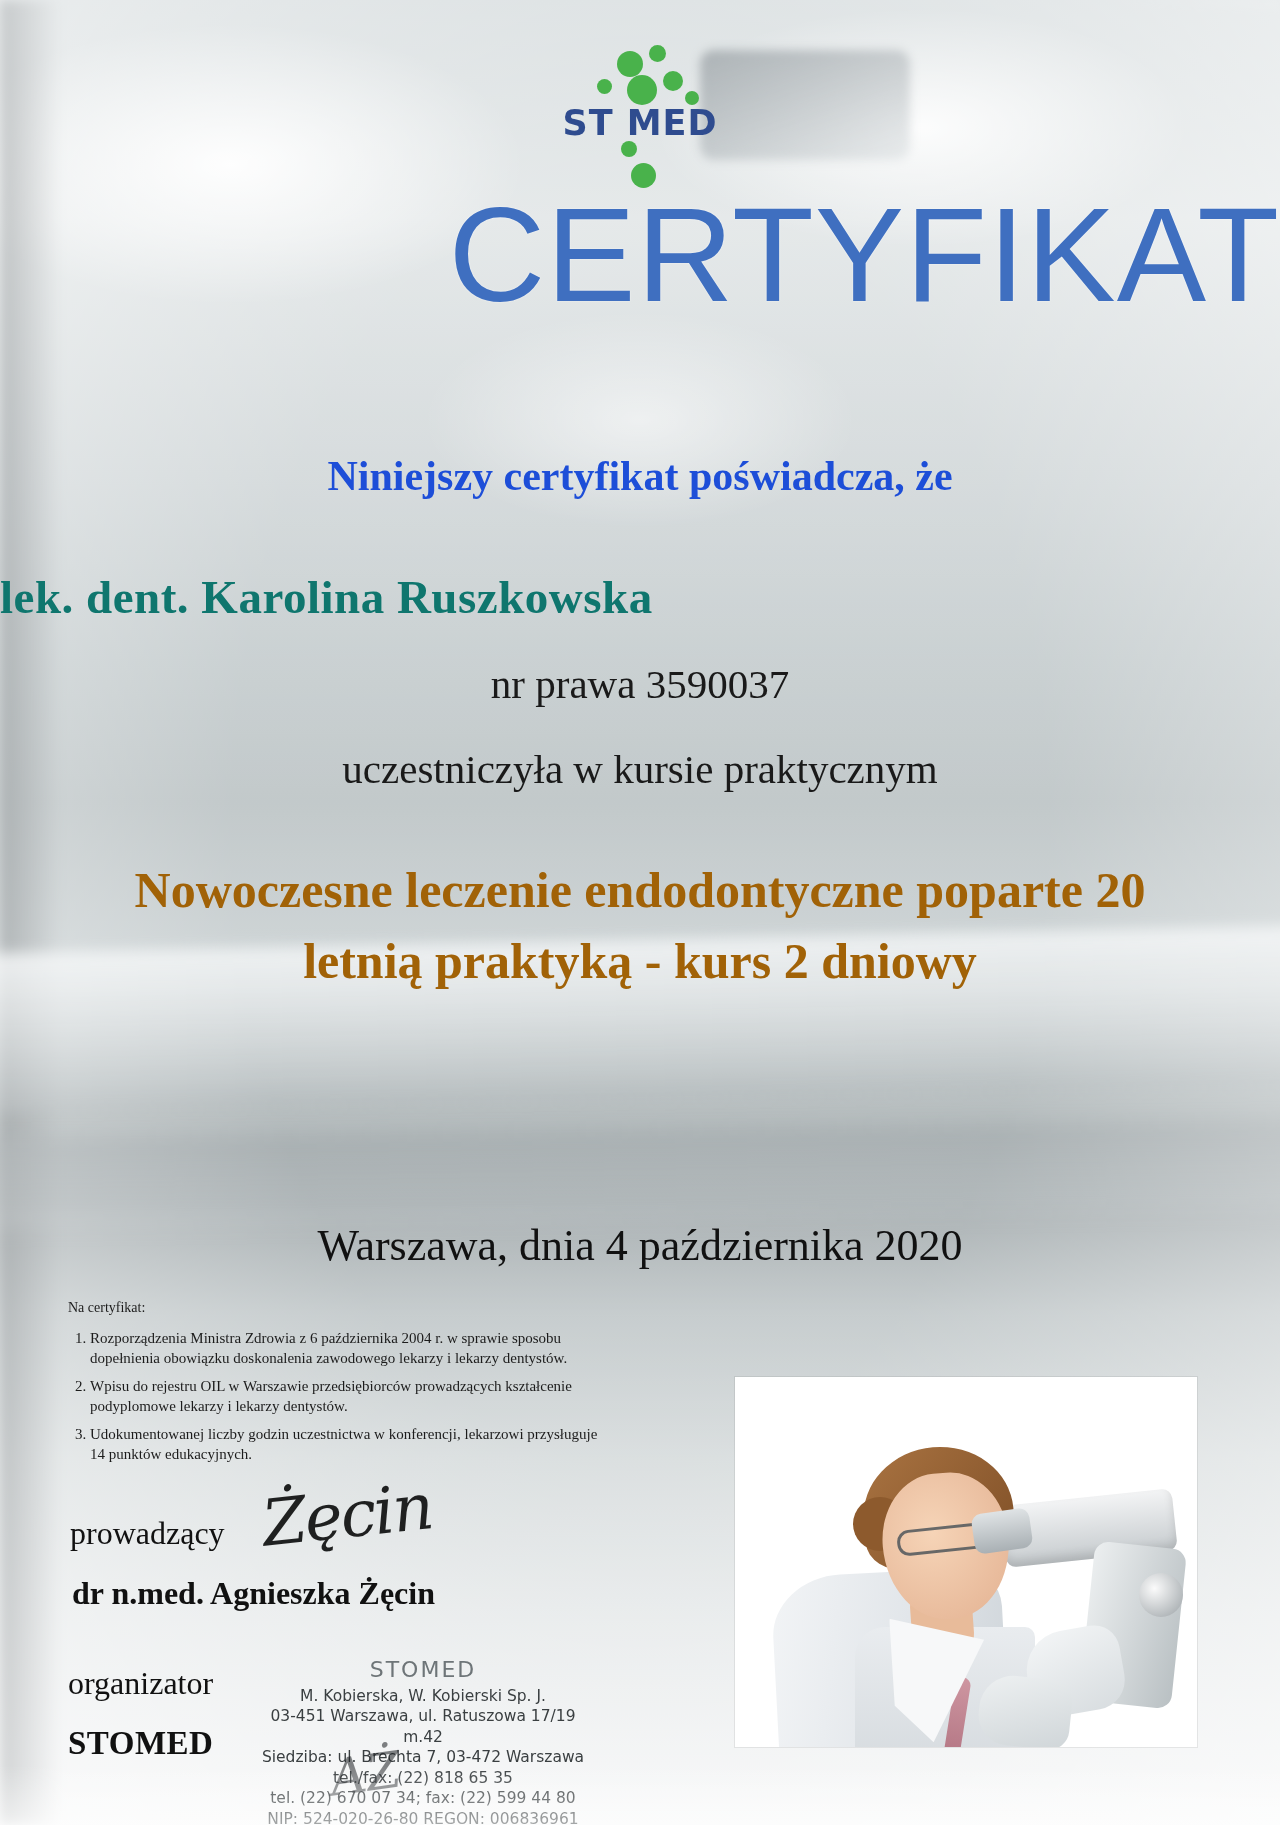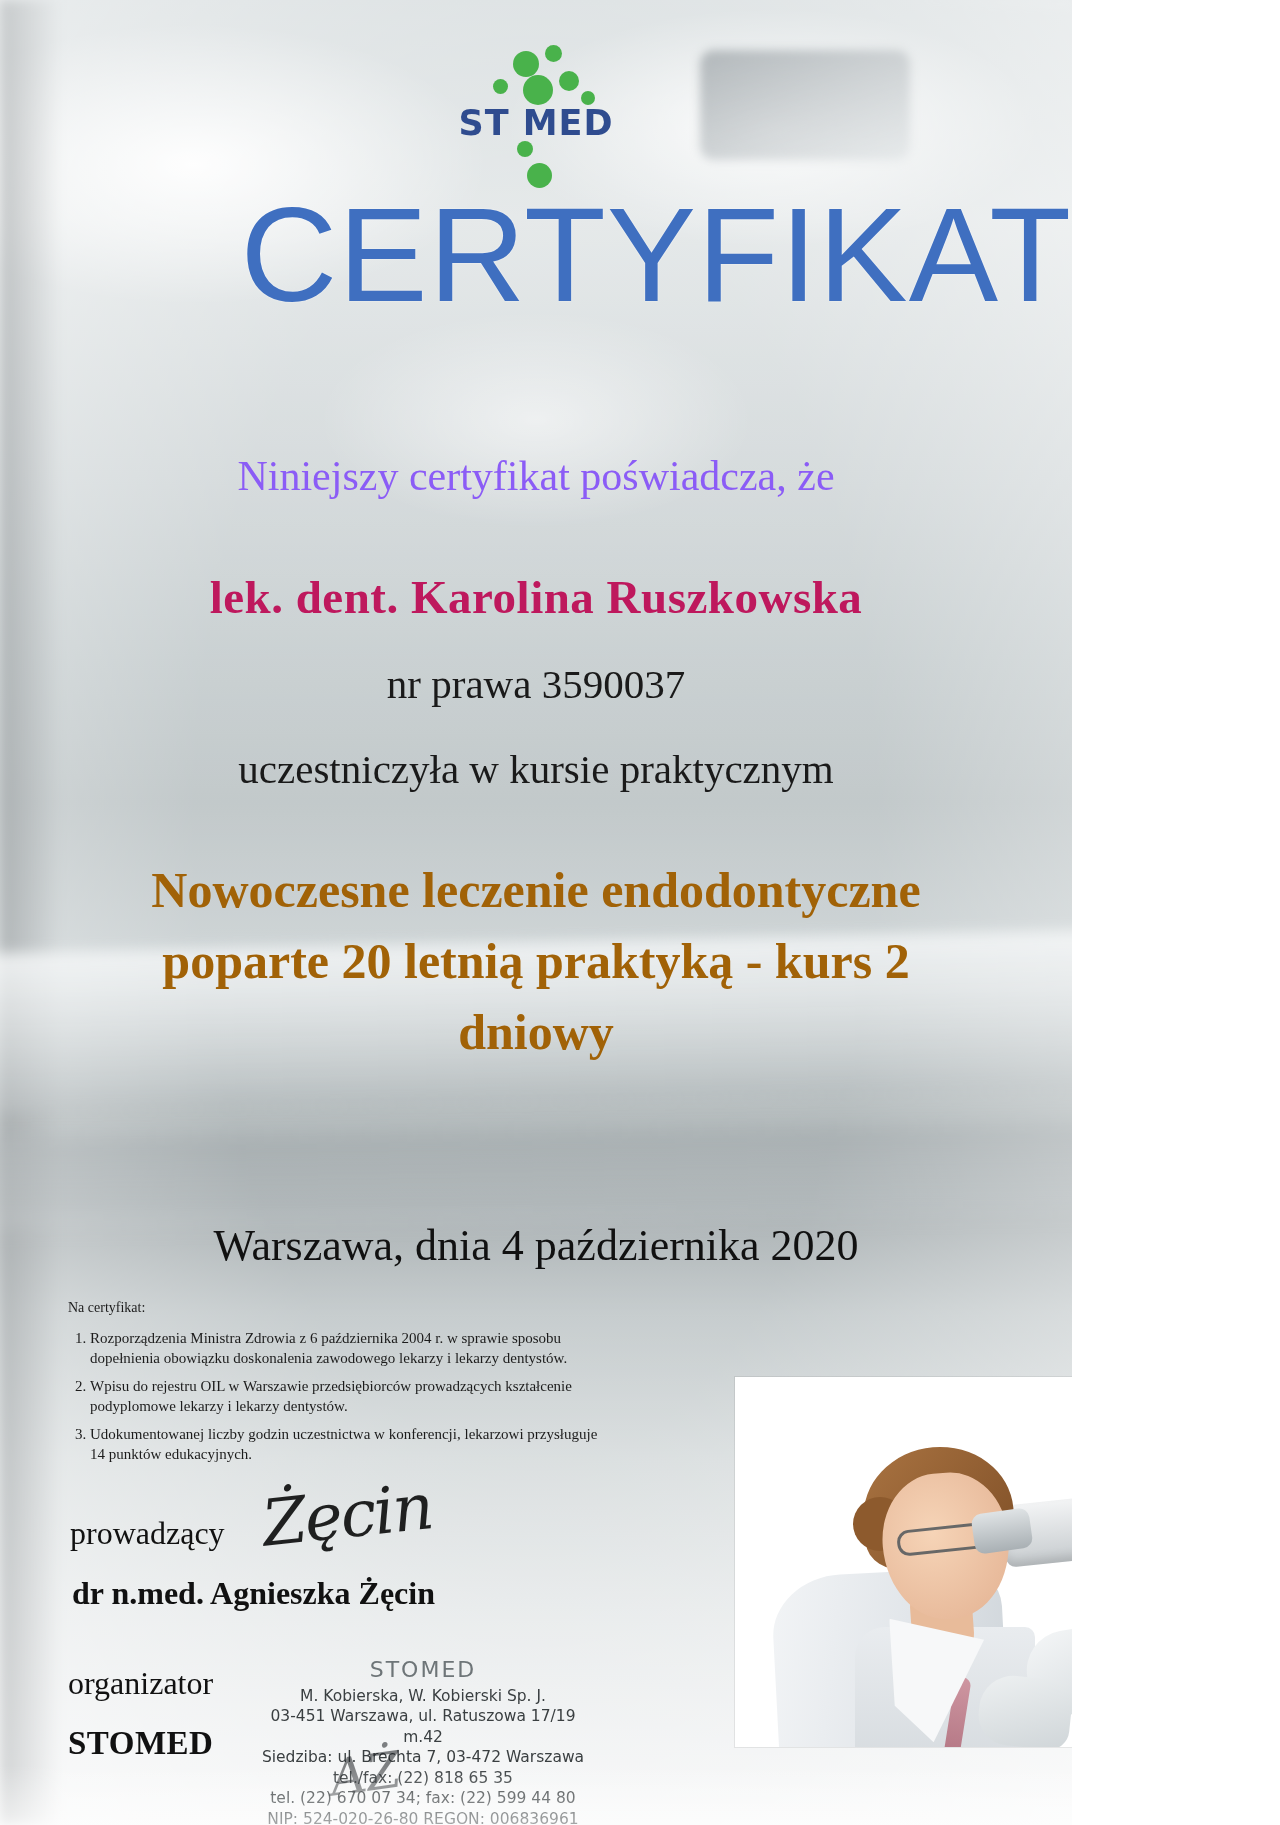--- a/index.html
+++ b/index.html
@@ -7,21 +7,21 @@
   body {
     width: 1280px;
     height: 1825px;
     font-family: "Liberation Serif", serif;
     background: #ffffff;
     overflow: hidden;
   }
 
   .certificate {
     position: relative;
-    width: 1072px;
+    width: 1280px;
     height: 1825px;
     overflow: hidden;
     background: #e9eced;
   }
 
   
   .bg {
     position: absolute;
     inset: 0;
     background:
@@ -105,28 +105,28 @@
     letter-spacing: 1px;
     color: #3f6fc0;
     font-weight: 400;
     text-shadow: 0 0 2px rgba(255,255,255,.7);
   }
 
   .line-awarded {
     position: absolute; top: 452px; left: 0; right: 0;
     text-align: center;
     font-size: 42px;
-    color: #8b5cf6;
+    color: #1d4ed8;
+    font-weight: bold;
   }
   .recipient {
     position: absolute; top: 570px; left: 0; right: 0;
-    text-align: center;
     font-size: 47px;
     font-weight: bold;
-    color: #be185d;
+    color: #0f766e;
     letter-spacing: .5px;
   }
   .licence {
     position: absolute; top: 660px; left: 0; right: 0;
     text-align: center;
     font-size: 41px;
     color: #1a1a1a;
   }
   .participated {
     position: absolute; top: 745px; left: 0; right: 0;

